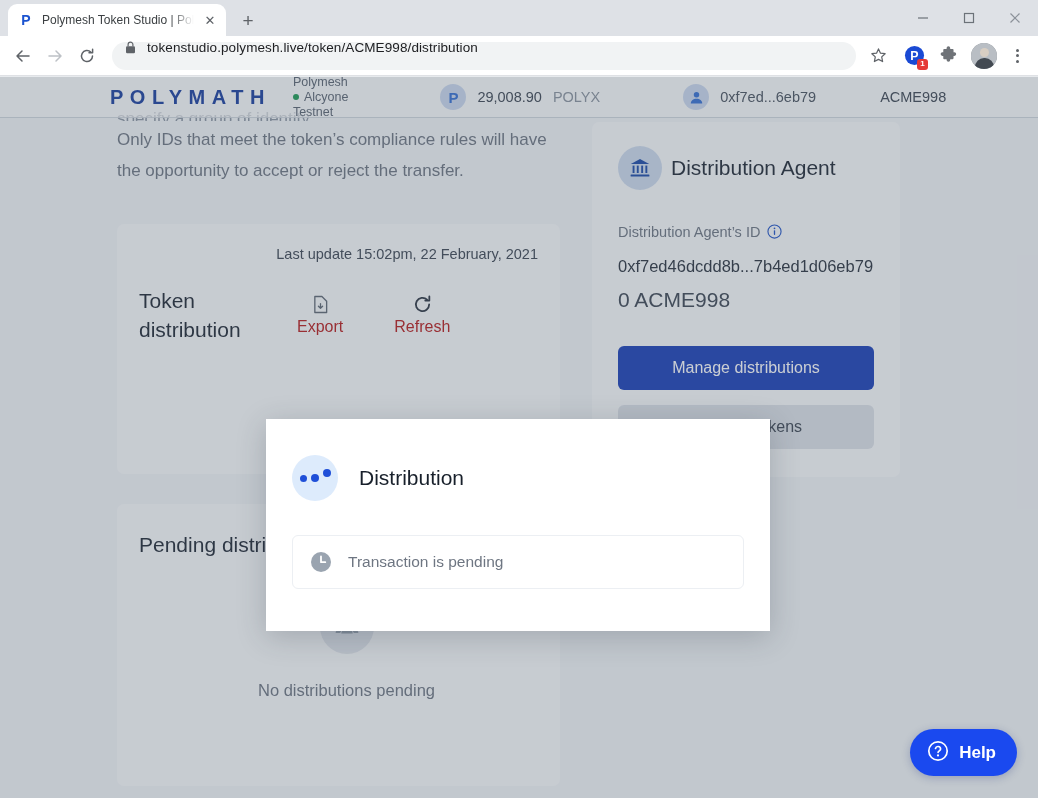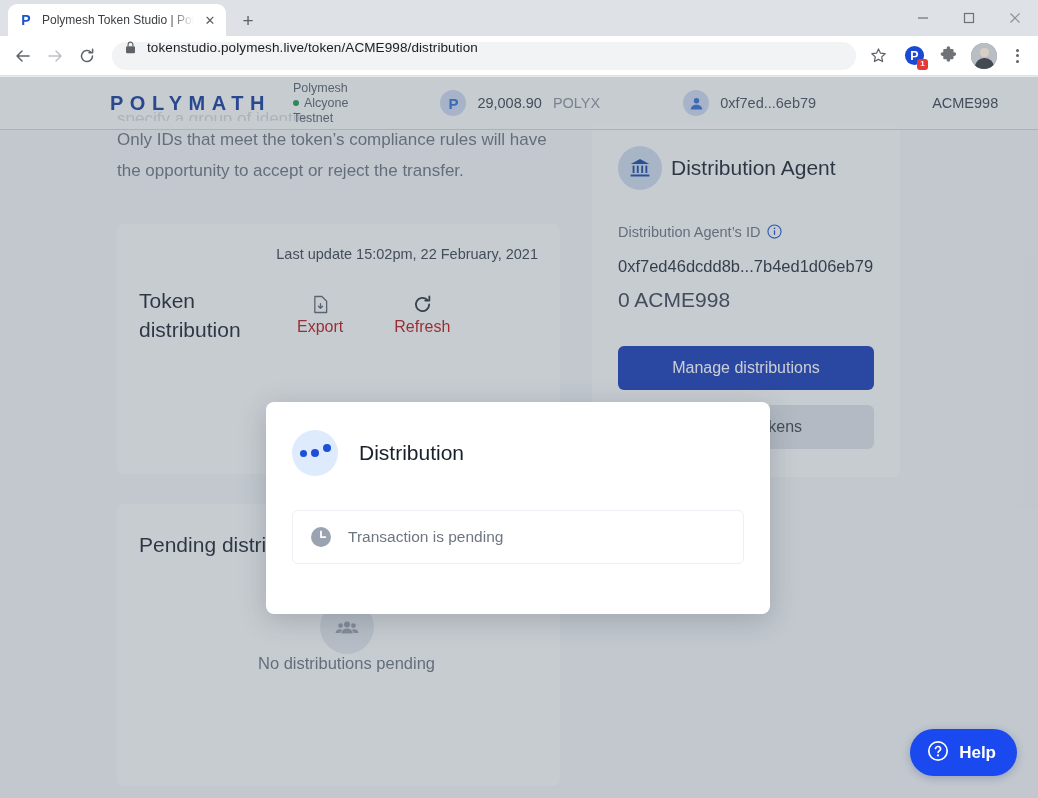--- a/index.html
+++ b/index.html
@@ -156,21 +156,21 @@
     position: absolute;
     top: 0; left: 0;
     width: 1038px; height: 721px;
     background: rgba(80, 92, 110, 0.30);
     z-index: 50;
   }
 
   .app-header {
     position: absolute;
     top: 0; left: 0;
-    width: 1038px; height: 53px;
+    width: 1038px; height: 41px;
     background: rgba(255,255,255,0.62);
     border-bottom: 1px solid rgba(200,206,214,0.8);
     display: flex; align-items: center;
     z-index: 40;
   }
   .brand {
     margin-left: 110px;
     font-size: 20px;
     font-weight: bold;
     letter-spacing: 6.5px;
@@ -204,21 +204,21 @@
     margin-left: 83px;
     display: flex; align-items: center; gap: 11px;
   }
   .did-badge {
     width: 26px; height: 26px; border-radius: 50%;
     background: #ccd9f0;
     display: flex; align-items: center; justify-content: center;
   }
   .did-text { font-size: 14.5px; color: #4a535f; }
   .token-group {
-    margin-left: 116px;
+    margin-left: 64px;
     display: flex; align-items: center; gap: 92px;
   }
   .token-name { font-size: 14.5px; color: #3e4753; }
 
   .content {
     position: absolute;
     top: 45px; left: 0;
     width: 1038px; height: 676px;
   }
   .col-left {
@@ -286,21 +286,21 @@
     color: #b91c1c;
     flex-direction: column;
   }
   .act-btn.export { margin-left: 22px; }
   .act-btn.refresh { margin-left: 51px; }
   .act-btn.refresh-pending { margin-left: 0; }
 
   .empty-wrap {
     position: absolute;
     left: 16px; right: 0; top: 96px;
-    display: flex; flex-direction: column; align-items: center; 
+    display: flex; flex-direction: column; align-items: center; gap: 27px;
   }
   .empty-circle {
     width: 54px; height: 54px;
     border-radius: 50%;
     background: #e3e7ec;
     display: flex; align-items: center; justify-content: center;
   }
   .empty-text { font-size: 16.5px; color: #6e7682; }
 
   
@@ -348,27 +348,27 @@
     background: #dfe3e8;
     color: #3e4753;
     border-radius: 6px;
     font-size: 16px;
     display: flex; align-items: center; justify-content: center;
   }
 
   
   .modal {
     position: absolute;
-    left: 266px; top: 325px;
+    left: 266px; top: 342px;
     width: 504px; height: 212px;
     background: #fff;
-    border-radius: 8px;
+    border-radius: 0;
     box-shadow: 0 6px 28px rgba(35,45,60,0.22);
     z-index: 80;
-    padding: 28px 26px;
+    padding: 36px 26px;
   }
   .modal-head {
     display: flex; align-items: center; gap: 21px;
   }
   .modal-icon {
     width: 46px; height: 46px; border-radius: 50%;
     background: #ddebfc;
     display: flex; align-items: center; justify-content: center;
     gap: 4px;
   }

